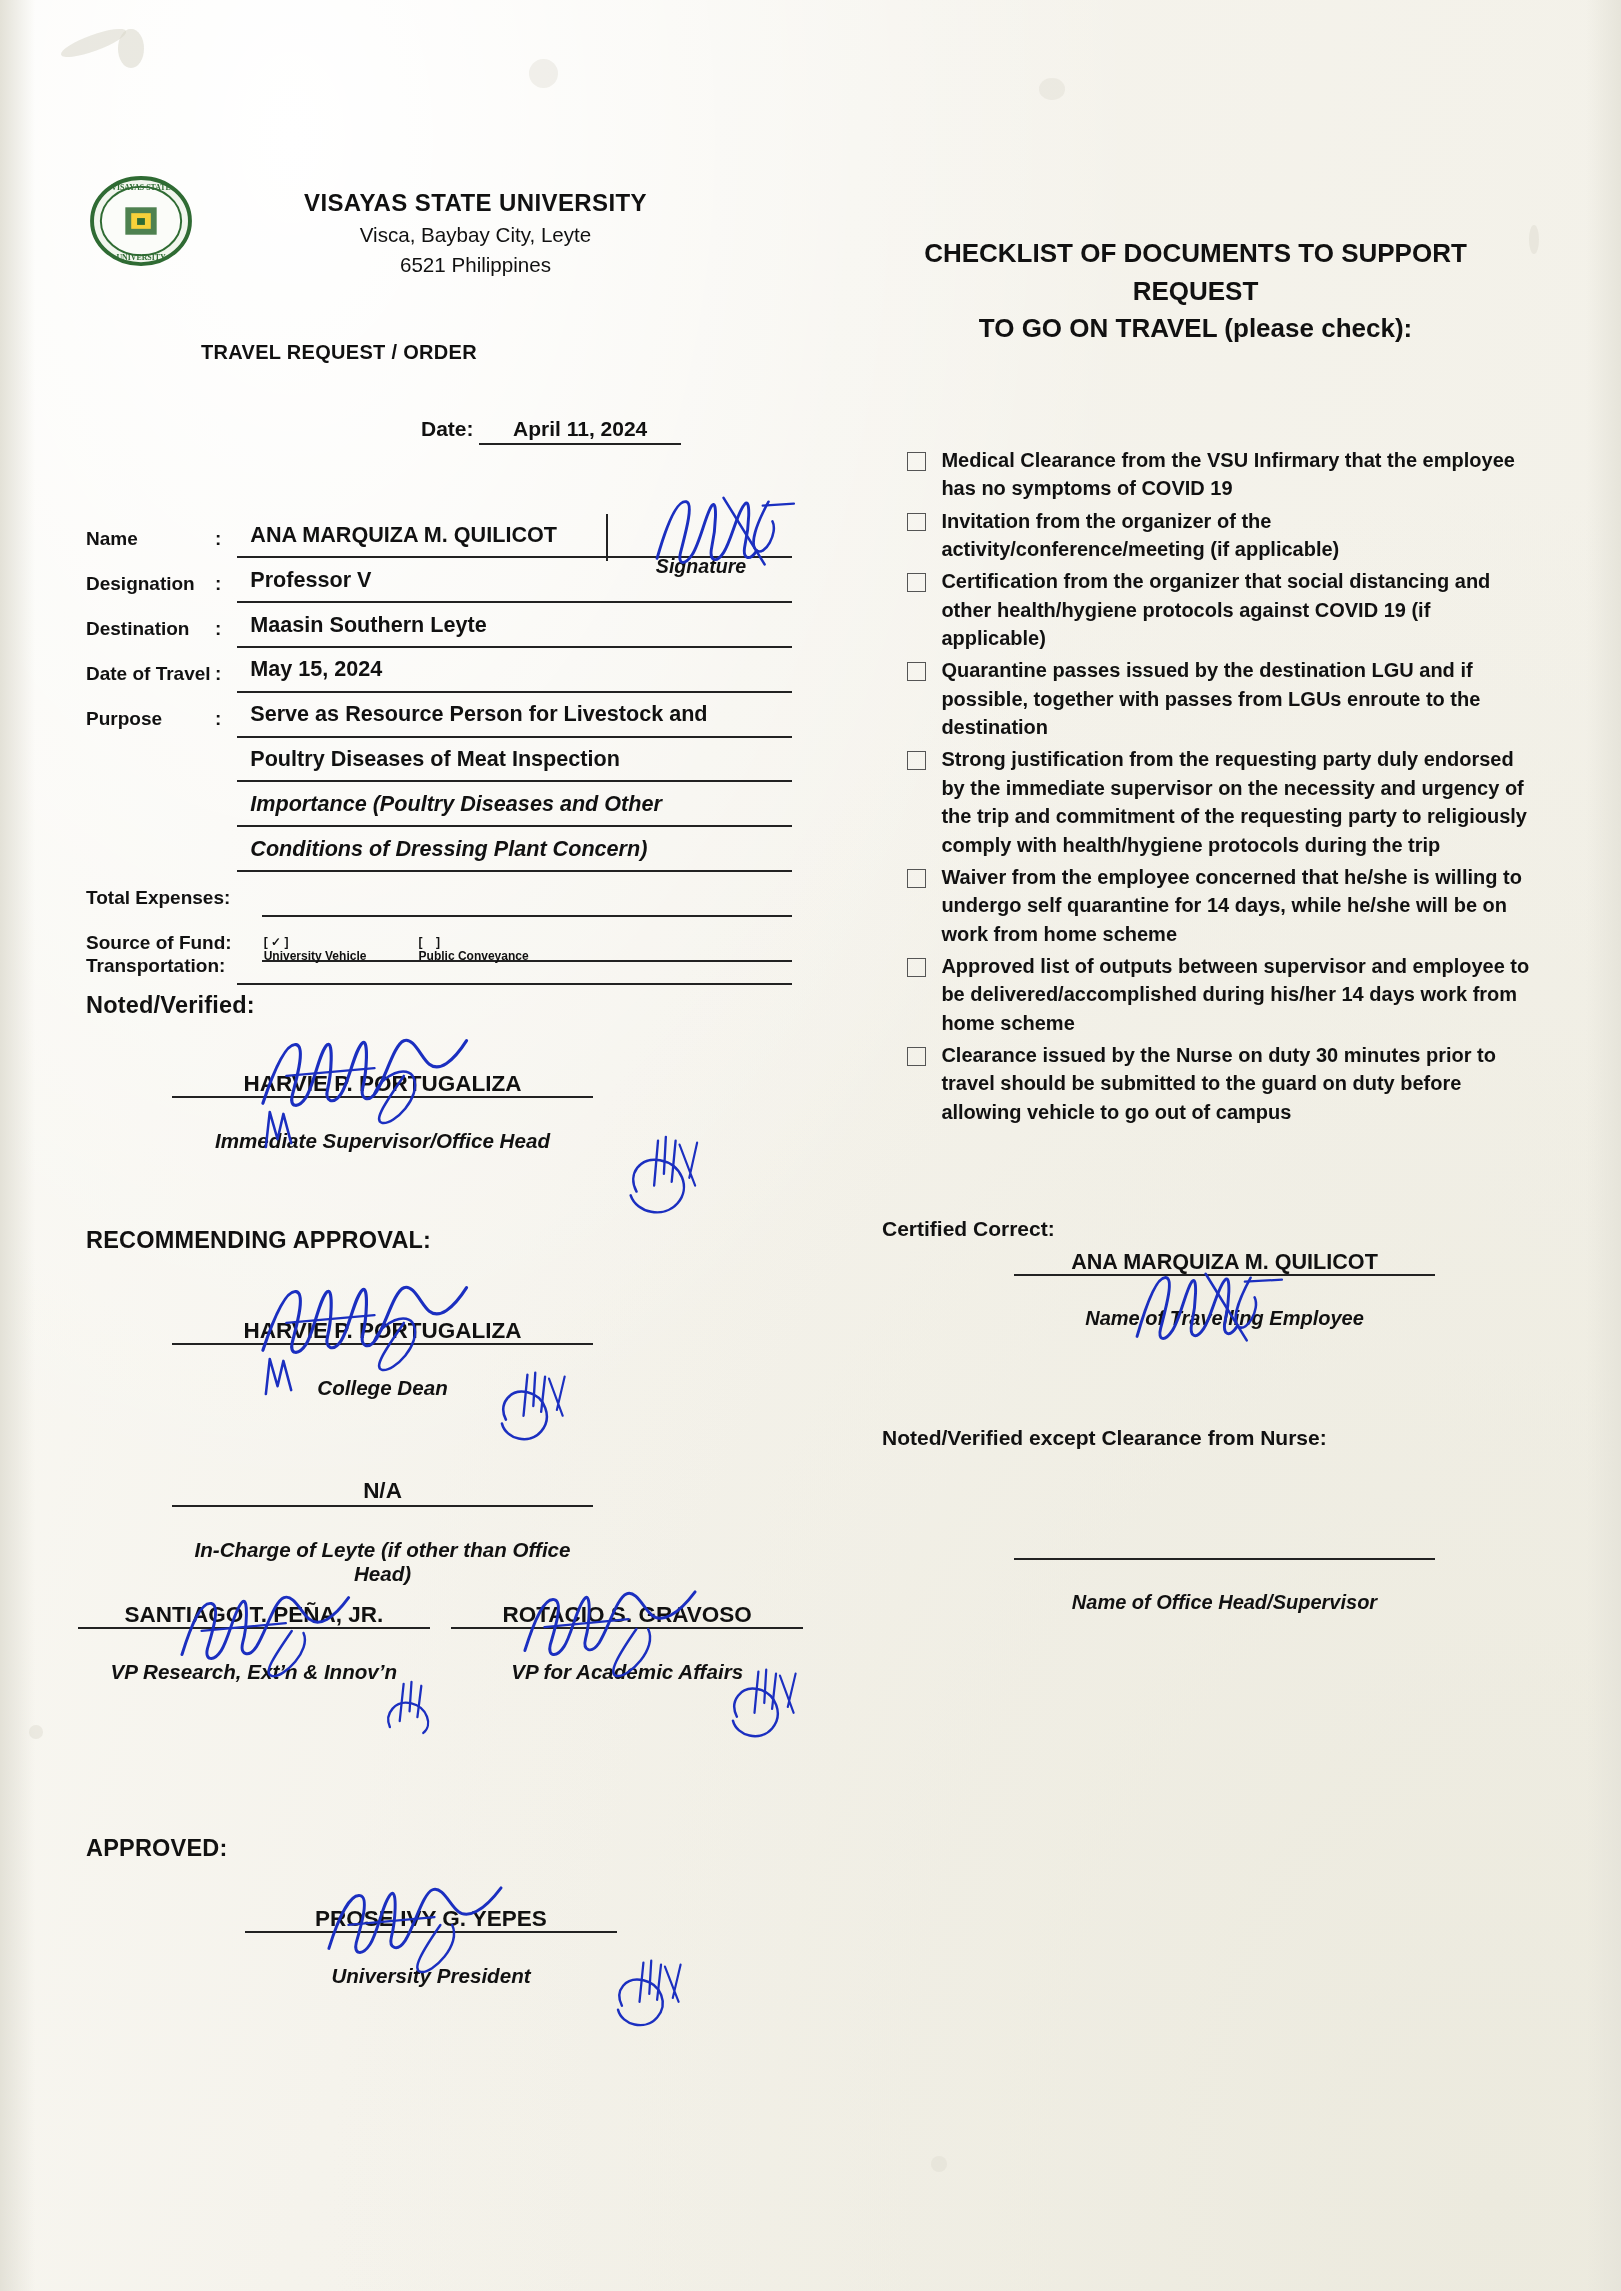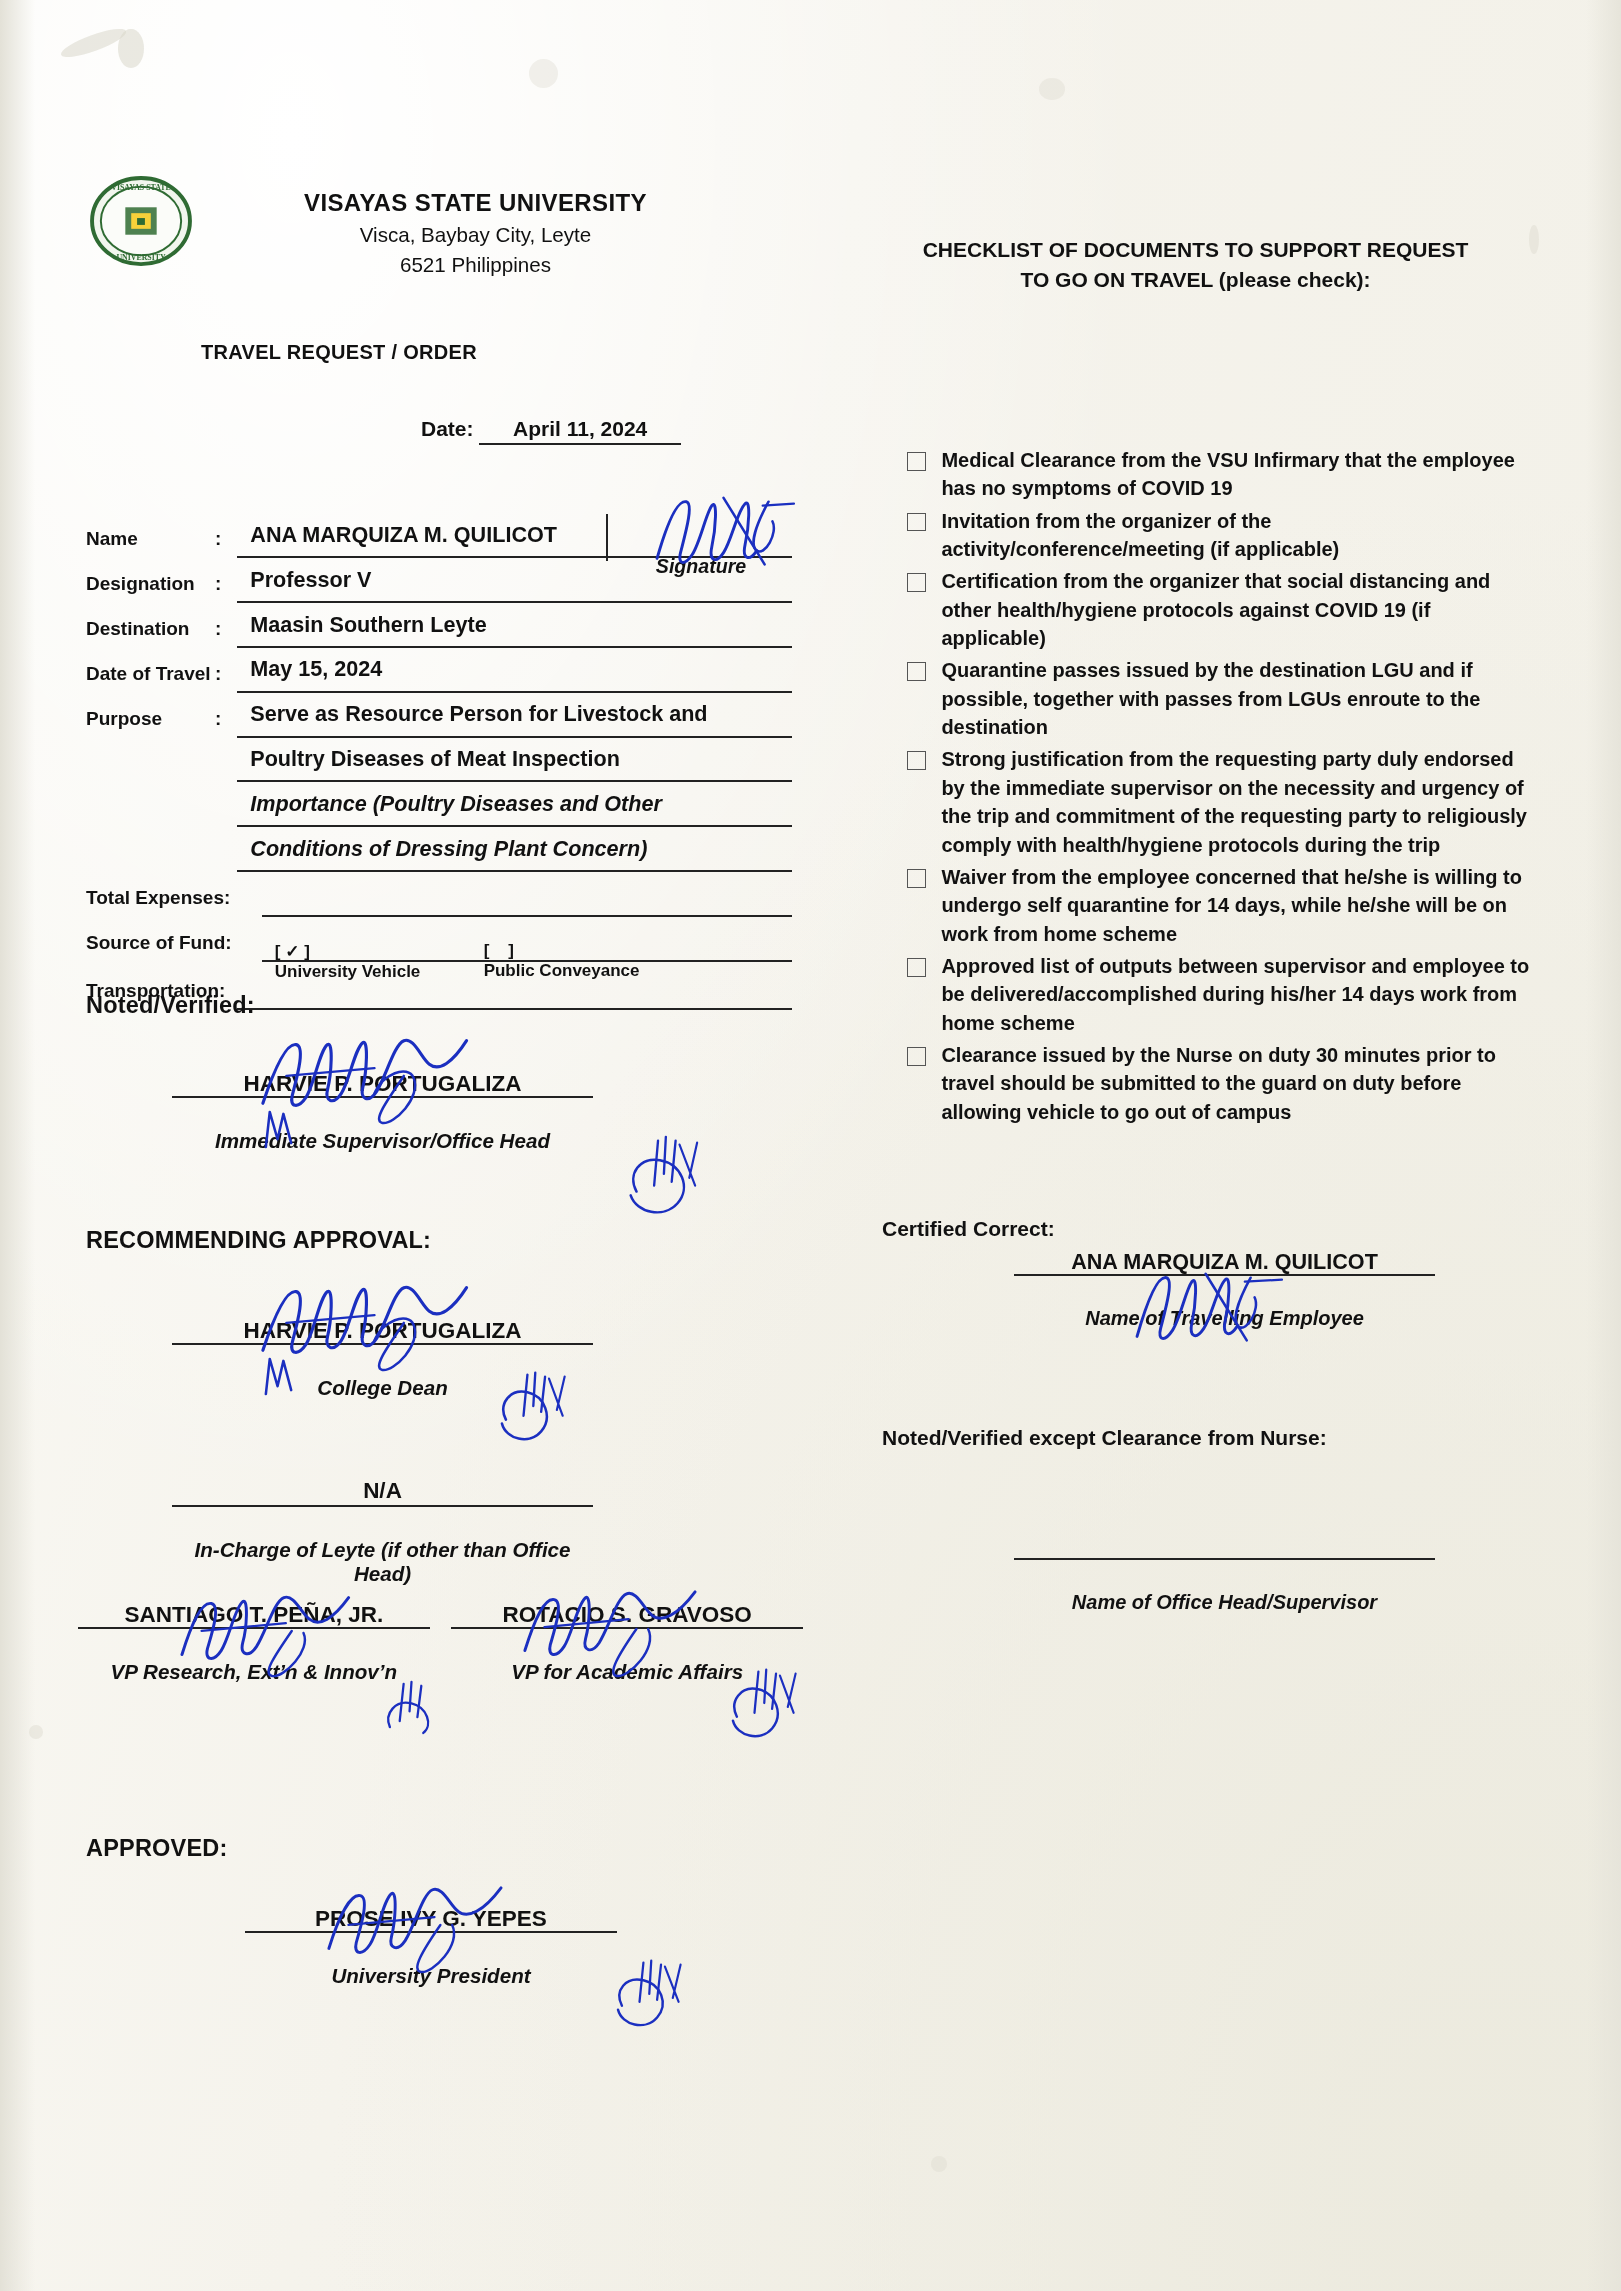--- a/index.html
+++ b/index.html
@@ -159,21 +159,21 @@
     left: 86px; top: 921px;
     width: 706px;
     display: flex;
     align-items: flex-end;
   }
   .transport-row .f-label { width: 151px; }
   .transport-line {
     flex: 1 1 auto;
     border-bottom: 2px solid #222;
     padding-bottom: 5.9px;
-    font-size: 17px;
+    font-size: 12px;
     font-weight: bold;
     color: #111;
     display: flex;
     gap: 25.5px;
     align-items: baseline;
   }
   .chk-text { white-space: pre; }
 
   
   .sec-head {
@@ -220,21 +220,21 @@
     gap: 21.6px;
   }
   .dual-col { flex: 1 1 0; text-align: center; }
 
   
   .checklist-title {
     position: absolute;
     left: 882px; top: 235px;
     width: 627px;
     text-align: center;
-    font-size: 21px;
+    font-size: 26px;
     font-weight: bold;
     color: #111;
     line-height: 1.45;
   }
   .checklist {
     position: absolute;
     left: 907px; top: 402px;
     width: 627px;
     margin-top: 44px;
   }

